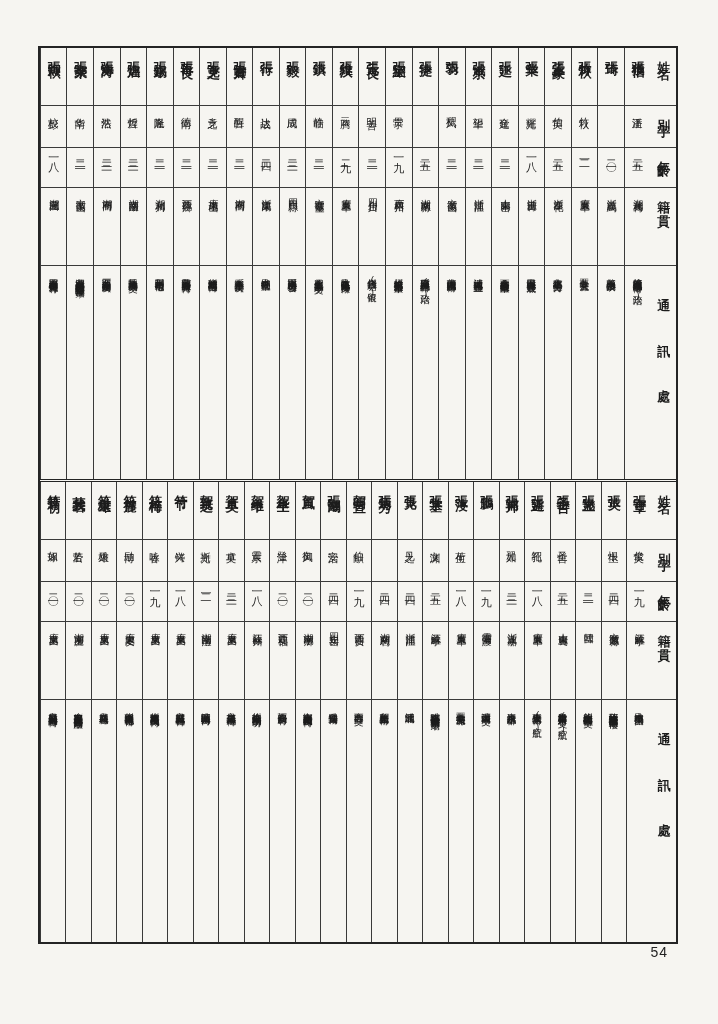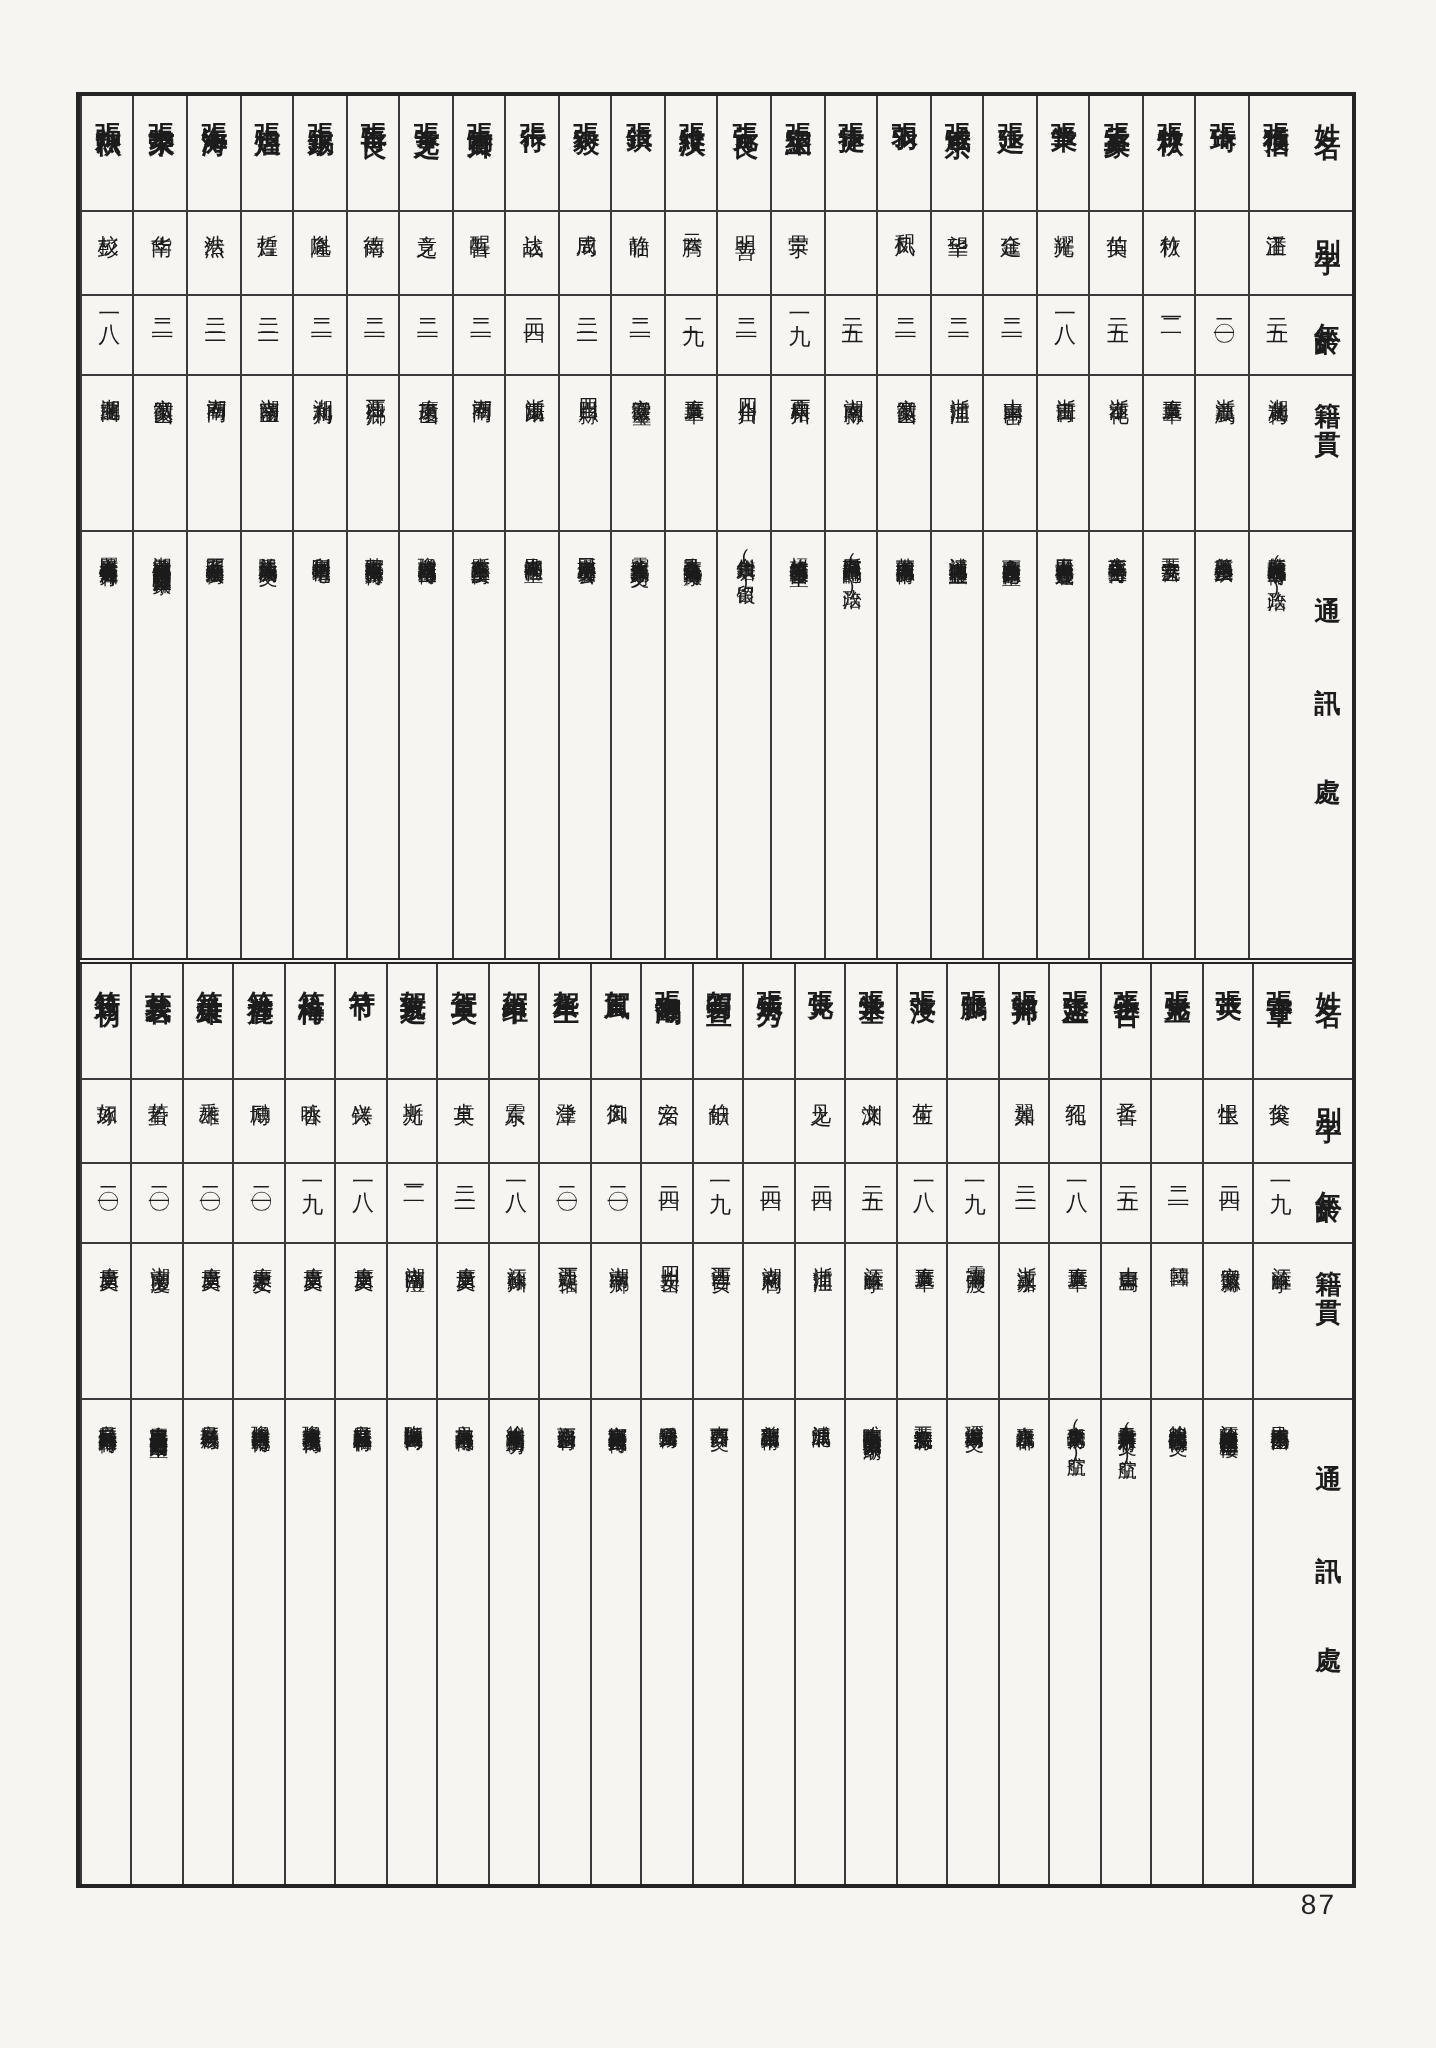--- a/index.html
+++ b/index.html
@@ -898,14 +898,14 @@
           <div class="cell c-native">
             <div class="vtxt t-native">廣東文昌</div>
           </div>
           <div class="cell c-addr">
             <div class="vtxt t-addr">文昌縣侯民市郊興和号轉</div>
           </div>
         </div>
       </div>
 
   </div>
-  <div class="pageno">87</div>
+  <div class="pageno">54</div>
 </div>
 
 </body></html>

